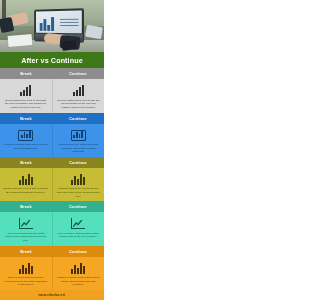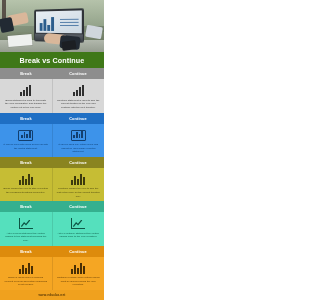--- a/index.html
+++ b/index.html
@@ -109,21 +109,21 @@
     <div class="arm arm1"></div>
     <div class="arm arm2"></div>
     <div class="sleeve sleeve1"></div>
     <div class="sleeve sleeve2"></div>
     <div class="paper"></div>
     <div class="phone"></div>
     <div class="tablet"></div>
   </div>
 
   <div class="title-band">
-    <span class="title">Break vs Continue</span>
+    <span class="title">After vs Continue</span>
   </div>
 
   <div id="rows-container" style="flex:1;display:flex;flex-direction:column;">
       <div class="row" style="flex: 1 1 0%;">
         <div class="row-head" style="background:#8d8d8d">
           <div class="cell">
             <span style="color:#ffffff">Break</span>
           </div>
           <div class="cell">
             <span style="color:#ffffff">Continue</span>

